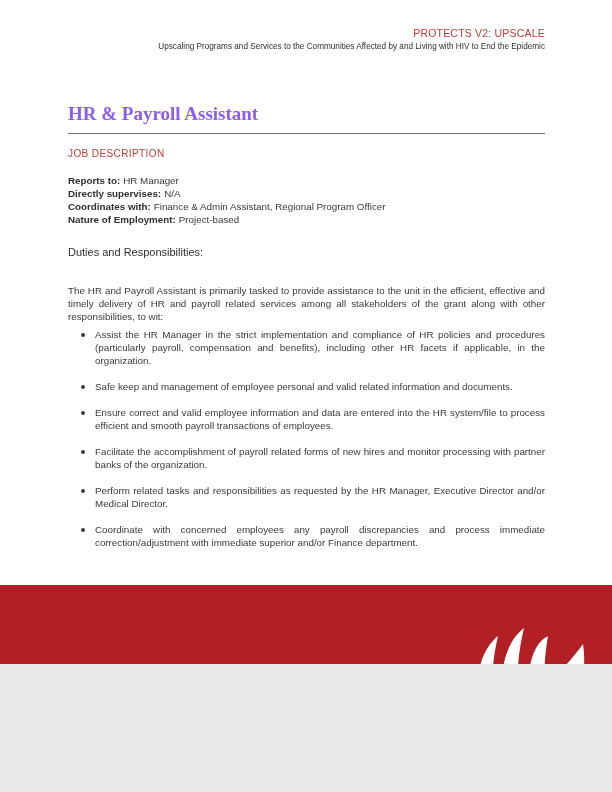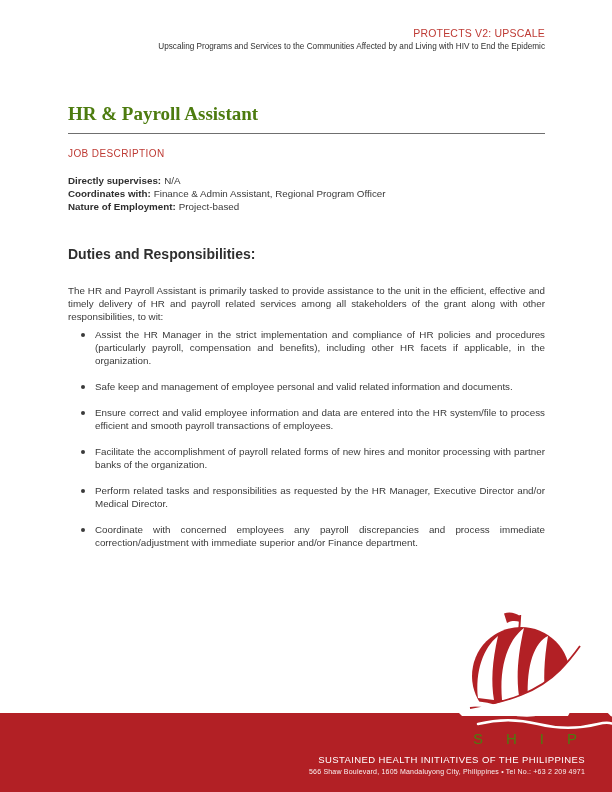--- a/index.html
+++ b/index.html
@@ -1,52 +1,52 @@
 <!DOCTYPE html>
 <html><head>
 <meta charset="utf-8">
 <style>
   * { margin:0; padding:0; box-sizing:border-box; }
   body { background:#e8e8e8; font-family:"Liberation Sans", sans-serif; }
   .page {
-    position:relative; width:612px; height:792px; margin:0 auto;
+    position:relative; width:612px; height:664px; margin:0 auto;
     background:#ffffff; overflow:hidden;
     --accent:#BE3A34; --brand:#B22025;
     color:#3a3a3a;
   }
 
   
   .doc-header { position:absolute; top:27px; right:67px; text-align:right; }
   .program-name { color:var(--accent); font-size:10.5px; letter-spacing:0.2px; }
   .program-subtitle { color:#2f2f2f; font-size:8.2px; margin-top:3px; }
 
   
   .job-title {
     position:absolute; left:68px; top:103px;
     font-family:"Liberation Serif", serif; font-weight:bold;
-    font-size:19px; color:#4d7c0f;
+    font-size:19px; color:#8b5cf6;
   }
   .title-rule {
     position:absolute; left:68px; right:67px; top:133px;
     border-top:1px solid #6f6f6f; height:0;
   }
   .section-label {
     position:absolute; left:68px; top:148px;
     color:var(--accent); font-size:10px; letter-spacing:0.4px;
   }
 
   
   .details { position:absolute; left:68px; top:174px; font-size:9.8px; line-height:13px; }
   .details .lbl { font-weight:bold; color:#2f2f2f; }
   .details .val { margin-left:3px; }
 
   
   .duties-heading {
     position:absolute; left:68px; top:246px;
-    font-weight:bold; font-size:14px; color:#2f2f2f;
+    font-weight:normal; font-size:11px; color:#2f2f2f;
   }
   .duties-intro {
     position:absolute; left:68px; top:284px; width:477px;
     font-size:9.8px; line-height:13px; text-align:justify;
   }
   .duties-list {
     position:absolute; left:68px; top:328px; width:477px;
     list-style:none; font-size:9.8px; line-height:13px; text-align:justify;
   }
   .duties-list li { position:relative; padding-left:27px; margin-bottom:13px; }
@@ -82,20 +82,21 @@
   <div class="doc-header">
     <div class="program-name">PROTECTS V2: UPSCALE</div>
     <div class="program-subtitle">Upscaling Programs and Services to the Communities Affected by and Living with HIV to End the Epidemic</div>
   </div>
 
   <h1 class="job-title">HR &amp; Payroll Assistant</h1>
   <div class="title-rule"></div>
   <div class="section-label">JOB DESCRIPTION</div>
 
   <div class="details">
+    <div><span class="lbl">Reports to:</span><span class="val">HR Manager</span></div>
     <div><span class="lbl">Directly supervises:</span><span class="val">N/A</span></div>
     <div><span class="lbl">Coordinates with:</span><span class="val">Finance &amp; Admin Assistant, Regional Program Officer</span></div>
     <div><span class="lbl">Nature of Employment:</span><span class="val">Project-based</span></div>
   </div>
 
   <div class="duties-heading">Duties and Responsibilities:</div>
   <p class="duties-intro">The HR and Payroll Assistant is primarily tasked to provide assistance to the unit in the efficient, effective and timely delivery of HR and payroll related services among all stakeholders of the grant along with other responsibilities, to wit:</p>
   <ul class="duties-list">
     <li>Assist the HR Manager in the strict implementation and compliance of HR policies and procedures (particularly payroll, compensation and benefits), including other HR facets if applicable, in the organization.</li>
     <li>Safe keep and management of employee personal and valid related information and documents.</li>

